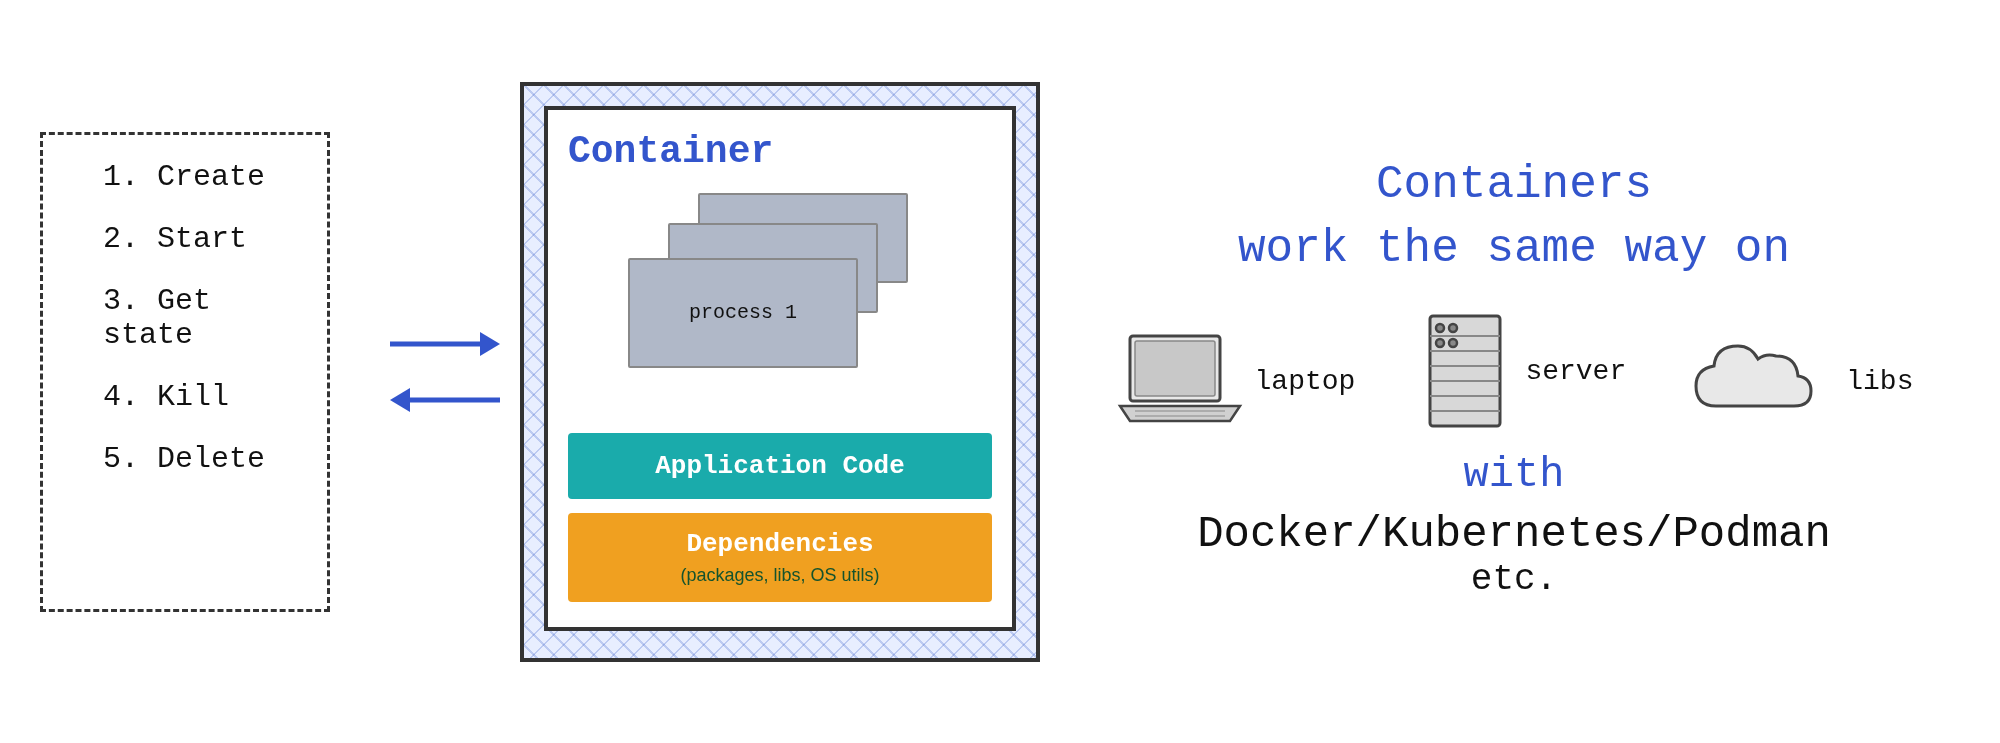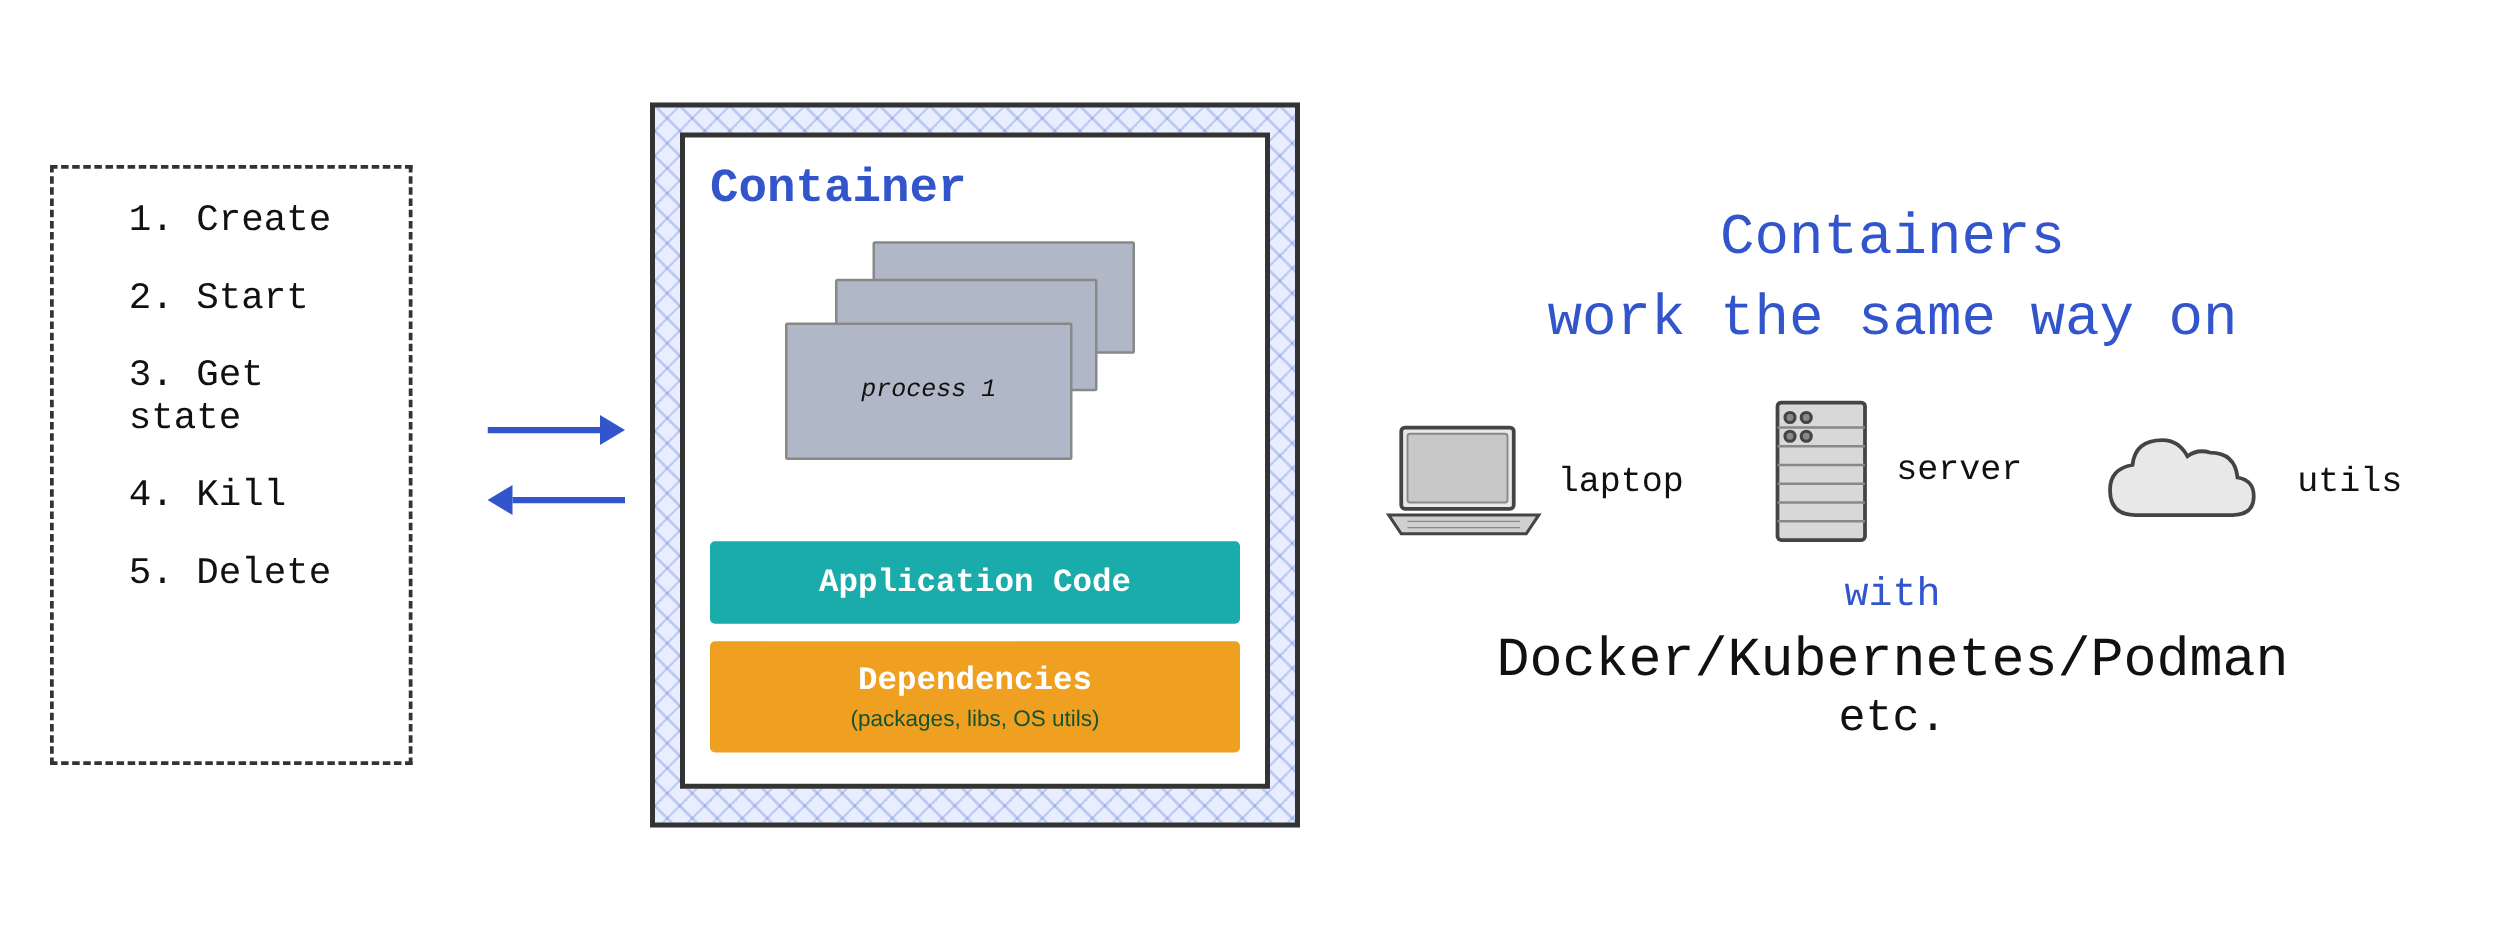--- a/index.html
+++ b/index.html
@@ -121,21 +121,20 @@
       position: absolute;
       background: #b0b8c8;
       border: 2px solid #888;
       border-radius: 2px;
       display: flex;
       align-items: center;
       justify-content: center;
       font-family: 'Courier New', monospace;
       font-size: 18px;
       color: #111;
-      font-style: italic;
     }
 
     .process-card.back2 {
       width: 210px;
       height: 90px;
       top: 0;
       left: 130px;
     }
 
     .process-card.back1 {
@@ -228,21 +227,21 @@
       gap: 10px;
     }
 
     .icon-item .icon-label {
       font-size: 28px;
       font-family: 'Courier New', monospace;
       color: #111;
     }
 
     .with-line {
-      font-size: 32px;
+      font-size: 42px;
       font-family: 'Courier New', monospace;
       color: #3355cc;
       margin-bottom: 10px;
     }
 
     .tools-line {
       font-size: 44px;
       font-family: 'Courier New', monospace;
       color: #111;
       text-align: center;
@@ -358,21 +357,21 @@
           <circle cx="25" cy="32" r="4" fill="#888"></circle>
           <circle cx="38" cy="32" r="4" fill="#888"></circle>
         </svg>
         <span class="icon-label">server</span>
       </div>
 
       <div class="icon-item">
         <svg width="150" height="100" viewBox="0 0 150 100" class="device-icon">
           <path d="M30,75 Q10,75 10,55 Q10,38 28,35 Q30,15 52,15 Q65,15 72,28 Q80,22 90,25 Q110,25 112,45 Q125,47 125,60 Q125,75 108,75 Z" stroke="#444" stroke-width="3" fill="#e8e8e8"></path>
         </svg>
-        <span class="icon-label">utils</span>
+        <span class="icon-label">libs</span>
       </div>
     </div>
 
     <div class="with-line">with</div>
     <div class="tools-line">Docker/Kubernetes/Podman</div>
     <div class="etc-line">etc.</div>
   </div>
 
 </div>
 

